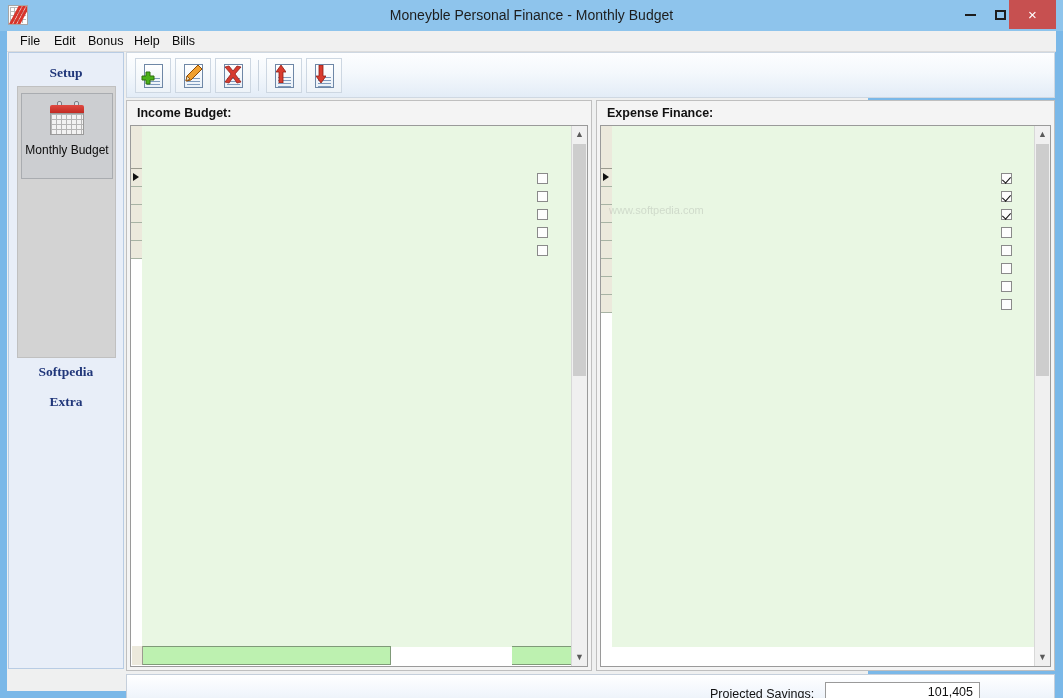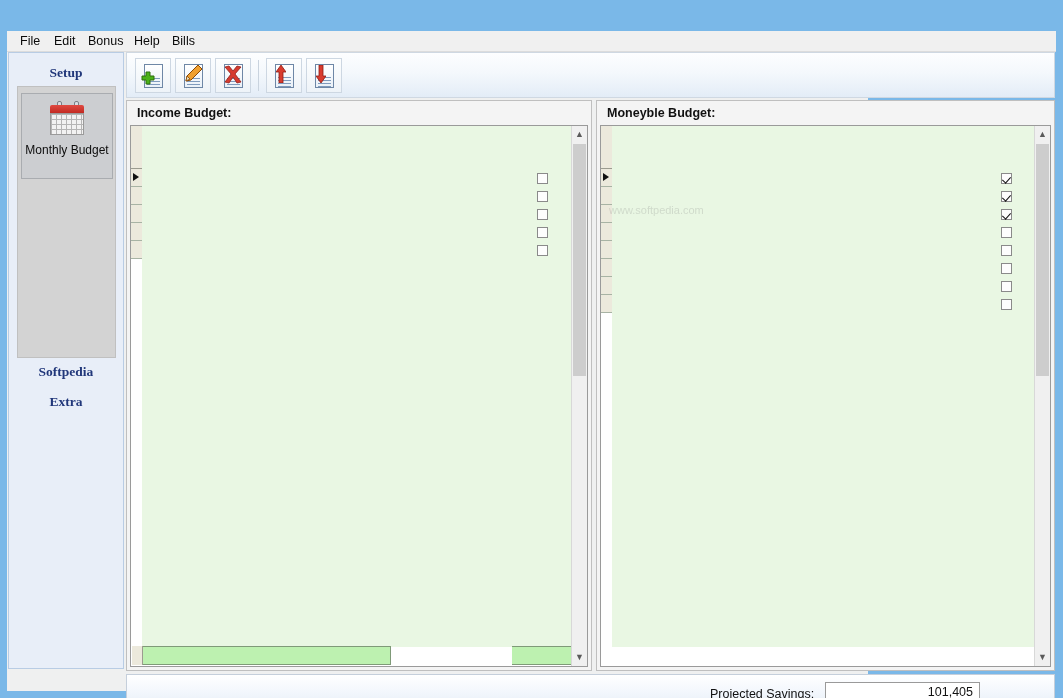--- a/index.html
+++ b/index.html
@@ -488,20 +488,36 @@
     font-size: 11px;
     pointer-events: none;
     user-select: none;
   }
 </style>
 </head>
 <body>
 
 <div id="window">
 
+  <div id="titlebar">
+    <div id="app-icon">
+      <div class="grid-lines"></div>
+      <div class="slash" style="left:5px; top:-2px;"></div>
+      <div class="slash" style="left:9px; top:-2px;"></div>
+      <div class="slash" style="left:13px; top:-2px;"></div>
+    </div>
+    <div id="title-text">Moneyble Personal Finance - Monthly Budget</div>
+    <div class="win-btn" id="btn-min">
+      <span class="min-glyph"></span>
+    </div>
+    <div class="win-btn" id="btn-max">
+      <span class="max-glyph"></span>
+    </div>
+    <div class="win-btn" id="btn-close">×</div>
+  </div>
 
   <div id="menubar">
     <div class="menu-item" style="left:6px;">File</div>
     <div class="menu-item" style="left:40px;">Edit</div>
     <div class="menu-item" style="left:74px;">Bonus</div>
     <div class="menu-item" style="left:120px;text-align:center;">Help</div>
     <div class="menu-item" style="left:158px;">Bills</div>
   </div>
 
   <div id="client">
@@ -661,21 +677,21 @@
 
         <div class="vscroll">
           <div class="arr up">▲</div>
           <div class="thumb" style="top:18px; height:232px;"></div>
           <div class="arr down">▼</div>
         </div>
       </div>
     </div>
 
     <div id="panel-expense" class="grid-panel">
-      <div class="panel-caption">Moneyble Budget:</div>
+      <div class="panel-caption">Expense Finance:</div>
 
       <div class="grid-wrap">
         <div class="filler" style="top:0; bottom:19px; left:11px; right:16px;"></div>
 
         <table class="grid" style="width:435px;">
           <colgroup>
             <col style="width:11px">
               <col style="width:248px">
               <col style="width:116px">
               <col style="width:60px">

